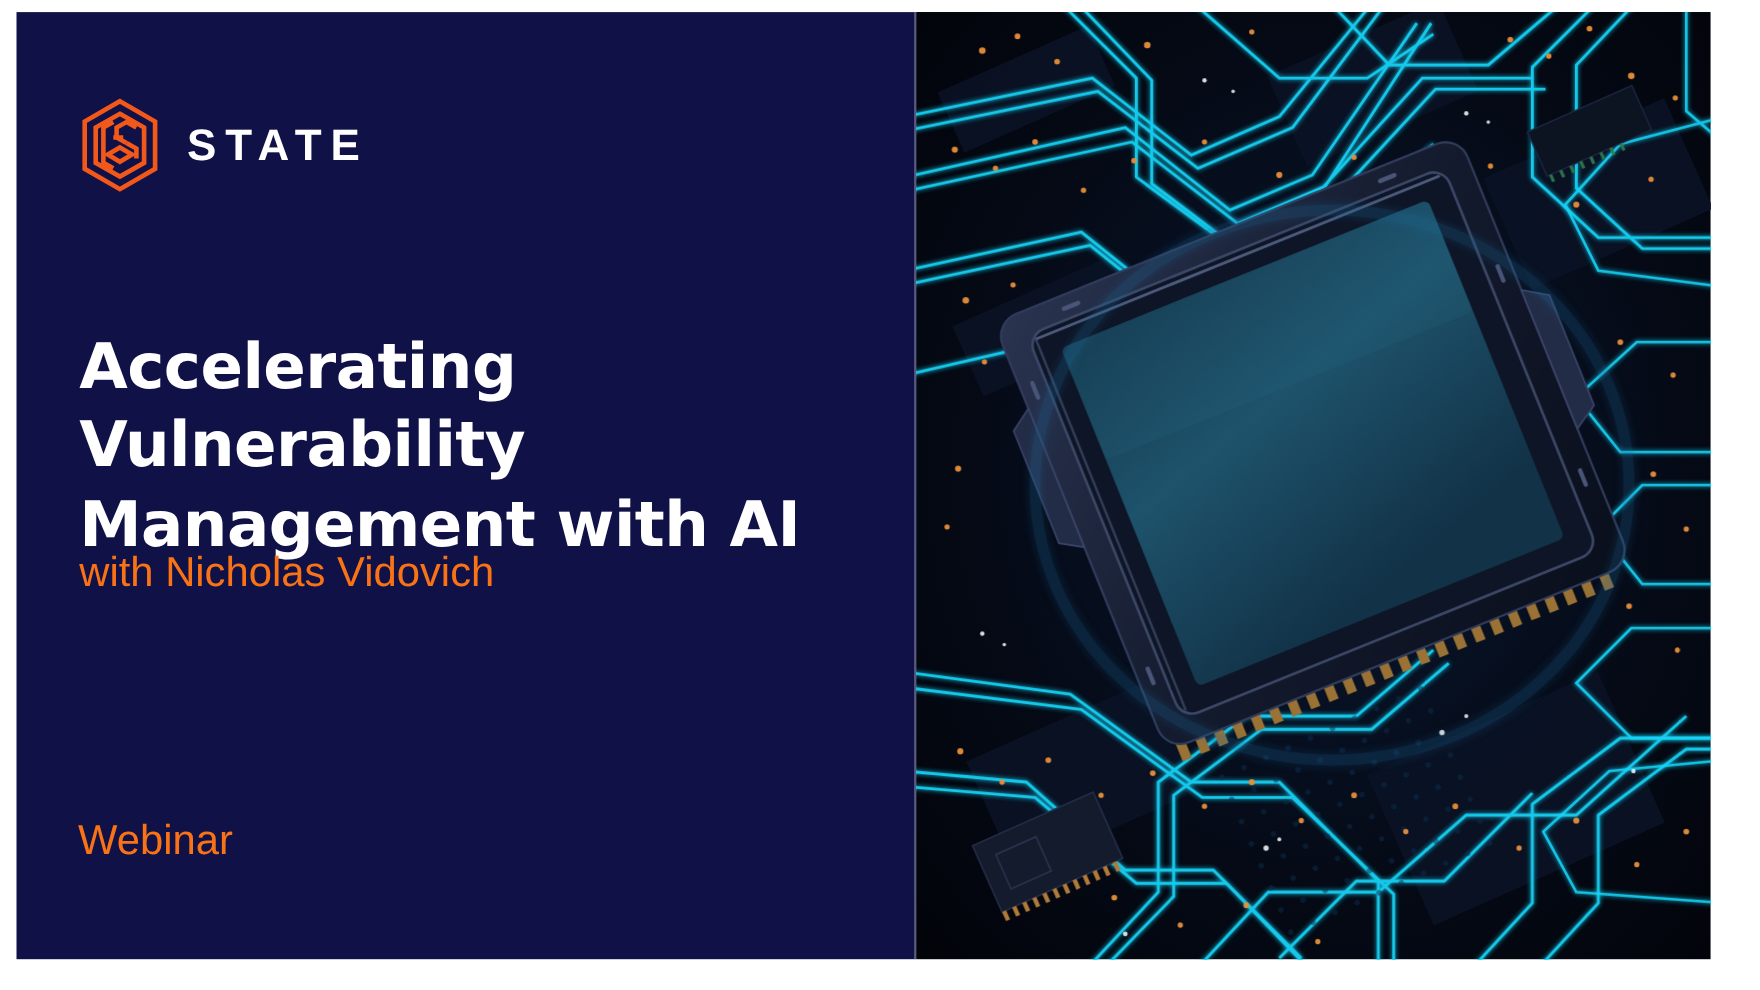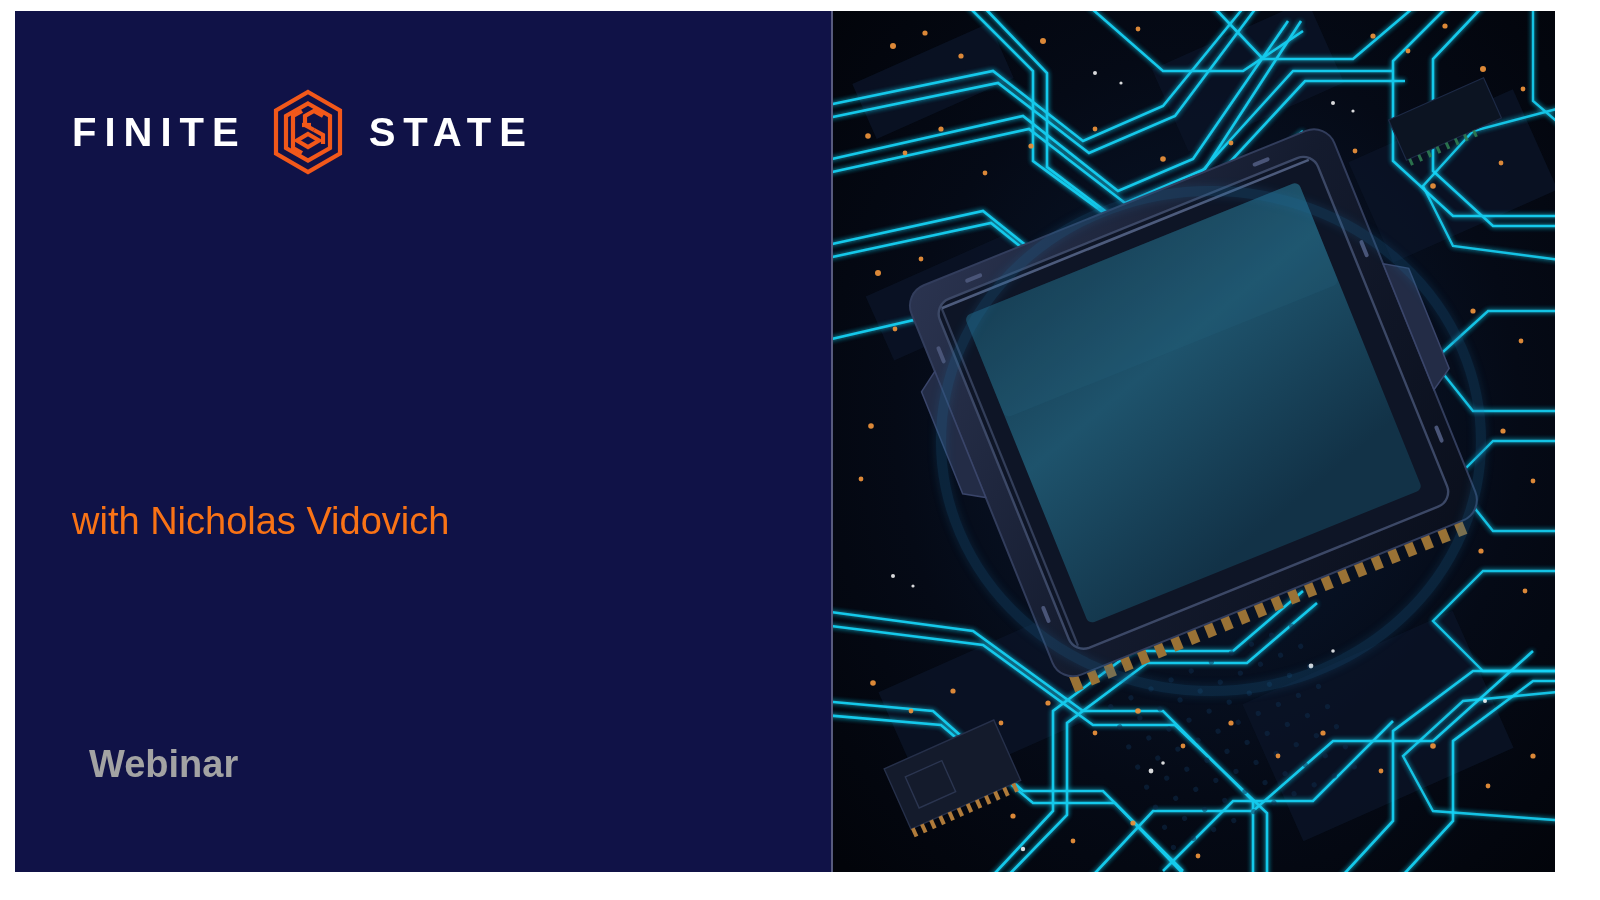--- a/index.html
+++ b/index.html
@@ -73,24 +73,24 @@
     font-size:38px;
     font-weight:normal;
     line-height:1.2;
     letter-spacing:0px;
     font-family:"Liberation Sans", sans-serif;
   }
 
   
   .kicker{
     position:absolute;
-    left:74px; top:731px;
-    color:#a3a3a3;
+    left:56px; top:731px;
+    color:#f97316;
     font-size:38px;
-    font-weight:bold;
+    font-weight:normal;
     line-height:1.2;
     font-family:"Liberation Sans", sans-serif;
   }
 
   
   .right-panel{
     position:relative;
     flex:1 1 auto;
     height:861px;
     background:#04060e;
@@ -100,21 +100,20 @@
 </style>
 </head>
 <body>
 
 <div id="slide">
 
   <div class="left-panel">
 
     <div class="logo-lockup">
 
-      <span class="logo-word">FINITE</span>
 
       <svg class="logo-mark" viewBox="0 0 74 86" aria-hidden="true">
         <g fill="none" stroke="#F2581A" stroke-width="4.2" stroke-linejoin="miter" stroke-linecap="butt">
 
           <polygon points="37,3 69,21.5 69,64.5 37,83 5,64.5 5,21.5"></polygon>
 
           <polygon points="37,14.5 59,27 59,59 37,71.5 15,59 15,27"></polygon>
 
           <path d="M31,22 L22,27 L22,59 L31,64"></path>
           <path d="M31,36 L40,36"></path>
@@ -123,20 +122,21 @@
 
           <path d="M43,41 L52,46 L52,55"></path>
 
           <polygon points="37,45 48,51.5 37,58 26,51.5"></polygon>
         </g>
       </svg>
 
       <span class="logo-word">STATE</span>
     </div>
 
+    <h1 class="headline">Accelerating Vulnerability Management with AI</h1>
 
     <p class="subtitle">with Nicholas Vidovich</p>
 
     <p class="kicker">Webinar</p>
   </div>
 
   <div class="right-panel">
     <svg class="pcb-svg" viewBox="0 0 722 861" preserveAspectRatio="xMidYMid slice" aria-hidden="true">
       <defs>
         <linearGradient id="dieGrad" x1="0" y1="0" x2="0.35" y2="1">

